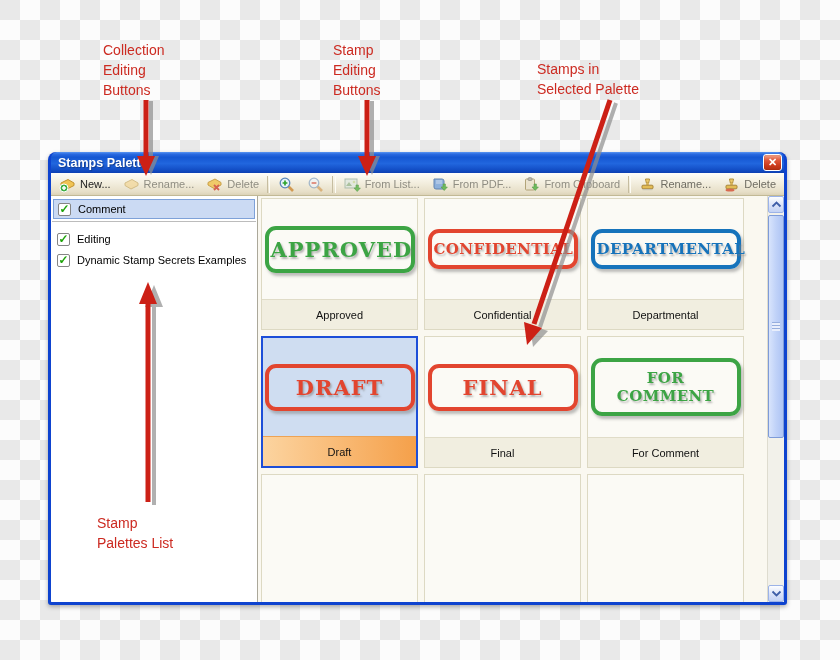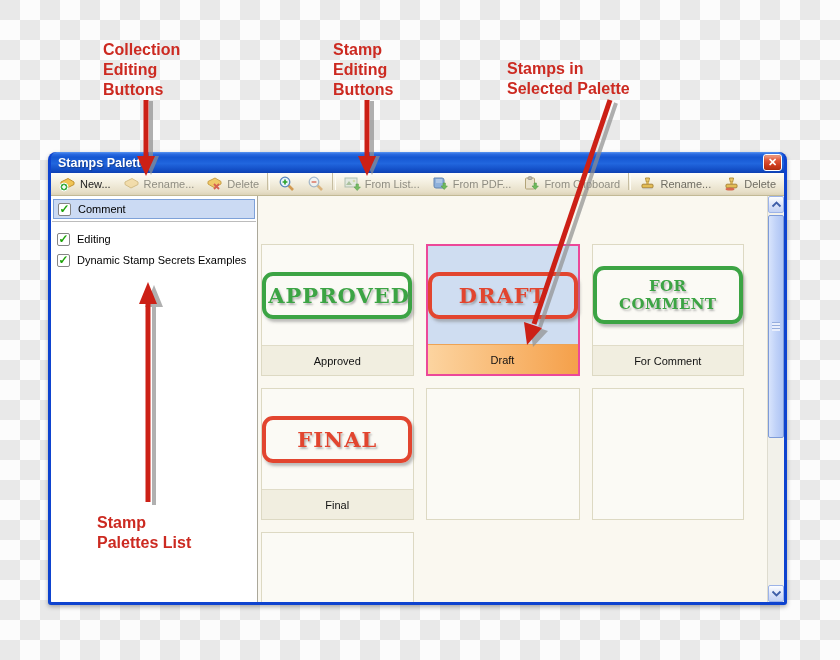--- a/index.html
+++ b/index.html
@@ -5,21 +5,21 @@
   html,body{margin:0;padding:0}
   body{
     width:840px;height:660px;overflow:hidden;position:relative;
     font-family:"Liberation Sans",sans-serif;
     background-color:#fcfcfc;
     background-image:repeating-conic-gradient(#e9e9e9 0% 25%, #fcfcfc 0% 50%);
     background-size:40px 40px;background-position:20px 0;
   }
   
   .annot{
-    position:absolute;color:#cc2a21;font-weight:bold;font-size:16px;line-height:20px;
+    position:absolute;color:#cc2a21;font-weight:normal;font-size:14px;line-height:20px;
     white-space:pre-line;z-index:60;letter-spacing:0;
   }
   
   #arrows{position:absolute;left:0;top:0;z-index:55;pointer-events:none}
   
   .window{
     position:absolute;left:48px;top:152px;width:739px;height:453px;
     background:#0e43cf;border-radius:8px 8px 3px 3px;
     padding:0 3px 3px 3px;box-sizing:border-box;
     box-shadow:0 2px 4px rgba(40,40,40,.35);
@@ -39,21 +39,21 @@
     border:1px solid #fff;border-radius:3px;box-sizing:border-box;
     color:#fff;font-size:11px;font-weight:bold;line-height:14px;text-align:center;
     box-shadow:inset 0 0 1px #7e1d07;cursor:default;
   }
   .win-body{
     height:429px;background:#ece9d8;display:flex;flex-direction:column;
     border-radius:0 0 1px 1px;overflow:hidden;
   }
   
   .toolbar{
-    height:23px;flex:0 0 23px;display:flex;align-items:flex-start;padding:0 2px;
+    height:23px;flex:0 0 23px;display:flex;align-items:center;padding:0 2px;
     background:linear-gradient(180deg,#fefdfa 0%,#f4f0e1 40%,#e7dfc8 85%,#dcd3b8 100%);
     border-bottom:1px solid #c2b995;box-sizing:border-box;
   }
   .tb-btn{display:flex;align-items:center;gap:4px;padding:0 6px;height:21px;font-size:11px;color:#222;white-space:nowrap}
   .tb-btn.disabled{color:#8f8d82}
   .tb-btn.dim{color:#6f6d63}
   .tb-sep{width:2px;height:17px;margin:0 2px;border-left:1px solid #c6bda0;border-right:1px solid #fdfcf5}
   .icon{display:inline-block;width:17px;height:17px;flex:0 0 17px}
   .icon svg{display:block}
   
@@ -63,31 +63,30 @@
   .list-item.selected{background:#cbdaf3;border:1px solid #7ea1d8;box-sizing:border-box}
   .group-divider{border-top:1px solid #bcbcbc;margin:2px 1px 7px 1px}
   .checkbox{
     width:13px;height:13px;background:#fff;border:1px solid #858585;border-radius:2px;
     box-sizing:border-box;color:#1ea30a;font-size:12px;font-weight:bold;line-height:11px;text-align:center;flex:0 0 13px;
   }
   
   .stamps-panel{flex:1;position:relative;background:#faf8f0;overflow:hidden}
   .grid{
     position:absolute;left:0;top:0;right:17px;bottom:0;
-    display:grid;grid-template-columns:repeat(3,1fr);grid-auto-rows:132px;gap:12px;
+    display:grid;grid-template-columns:repeat(3,1fr);grid-auto-rows:132px;gap:6px;
     padding:2px 23px 0 3px;
-    margin-top:46px;
   }
   .cell{background:#fbfaf5;border:1px solid #ddd9c3;display:flex;flex-direction:column;box-sizing:border-box}
   .stamp-area{flex:1;display:flex;align-items:center;justify-content:center}
   .cell-label{
     flex:0 0 29px;display:flex;align-items:center;justify-content:center;
     background:#f1eee0;border-top:1px solid #e0dcc8;font-size:11px;color:#111;
   }
-  .cell[data-selected="true"]{border:2px solid #ec4899}
+  .cell[data-selected="true"]{border:2px solid #1d4ed8}
   .cell[data-selected="true"] .stamp-area{background:#cfddf1}
   .cell[data-selected="true"] .cell-label{background:linear-gradient(90deg,#fcd4a0 0%,#f5a04a 100%);border-top:1px solid #eda355}
   .stamp-face{
     width:138px;text-align:center;padding:7px 2px;border:4px solid #888;border-radius:11px;
     font-family:"DejaVu Serif",serif;font-weight:bold;font-size:21px;letter-spacing:1px;
     box-shadow:2px 3px 3px rgba(125,125,125,.5);text-shadow:1.5px 2px 2px rgba(125,125,125,.55);
   }
   .stamp-face.long{font-size:15px;letter-spacing:.4px}
   .stamp-face[data-color="green"]{color:#3ca444;border-color:#3ca444}
   .stamp-face[data-color="red"]{color:#e2452f;border-color:#e2452f}
@@ -108,21 +107,21 @@
 </style>
 </head>
 <body>
 
 <div class="annot" style="left:103px;top:40px">Collection
 Editing
 Buttons</div>
 <div class="annot" style="left:333px;top:40px">Stamp
 Editing
 Buttons</div>
-<div class="annot" style="left:507px;top:59px">Stamps in
+<div class="annot" style="left:537px;top:59px">Stamps in
 Selected Palette</div>
 <div class="annot" style="left:97px;top:513px">Stamp
 Palettes List</div>
 
 <svg id="arrows" width="840" height="660">
 
   <g fill="#8f8f8f" stroke="#8f8f8f" opacity="0.7">
     <line x1="151" y1="101" x2="151" y2="158" stroke-width="4"></line>
     <polygon points="143,156 159,156 151,175" stroke="none"></polygon>
     <line x1="372" y1="101" x2="372" y2="158" stroke-width="4"></line>
@@ -292,43 +291,55 @@
         <div class="grid">
 
           <div class="cell">
             <div class="stamp-area">
               <div class="stamp-face" data-color="green">APPROVED</div>
             </div>
             <div class="cell-label">Approved</div>
           </div>
 
 
-
+          <div class="cell">
+            <div class="stamp-area">
+              <div class="stamp-face long" data-color="red">CONFIDENTIAL</div>
+            </div>
+            <div class="cell-label">Confidential</div>
+          </div>
+
+          <div class="cell">
+            <div class="stamp-area">
+              <div class="stamp-face long" data-color="blue">DEPARTMENTAL</div>
+            </div>
+            <div class="cell-label">Departmental</div>
+          </div>
 
           <div class="cell" data-selected="true">
             <div class="stamp-area">
               <div class="stamp-face" data-color="red">DRAFT</div>
             </div>
             <div class="cell-label">Draft</div>
           </div>
 
 
 
           <div class="cell">
             <div class="stamp-area">
+              <div class="stamp-face" data-color="red">FINAL</div>
+            </div>
+            <div class="cell-label">Final</div>
+          </div>
+
+          <div class="cell">
+            <div class="stamp-area">
               <div class="stamp-face long" data-color="green">FOR COMMENT</div>
             </div>
             <div class="cell-label">For Comment</div>
-          </div>
-
-          <div class="cell">
-            <div class="stamp-area">
-              <div class="stamp-face" data-color="red">FINAL</div>
-            </div>
-            <div class="cell-label">Final</div>
           </div>
 
           <div class="cell"></div>
           <div class="cell"></div>
           <div class="cell"></div>
         </div>
 
         <div class="scrollbar">
           <div class="scroll-btn">
             <svg width="11" height="7">

